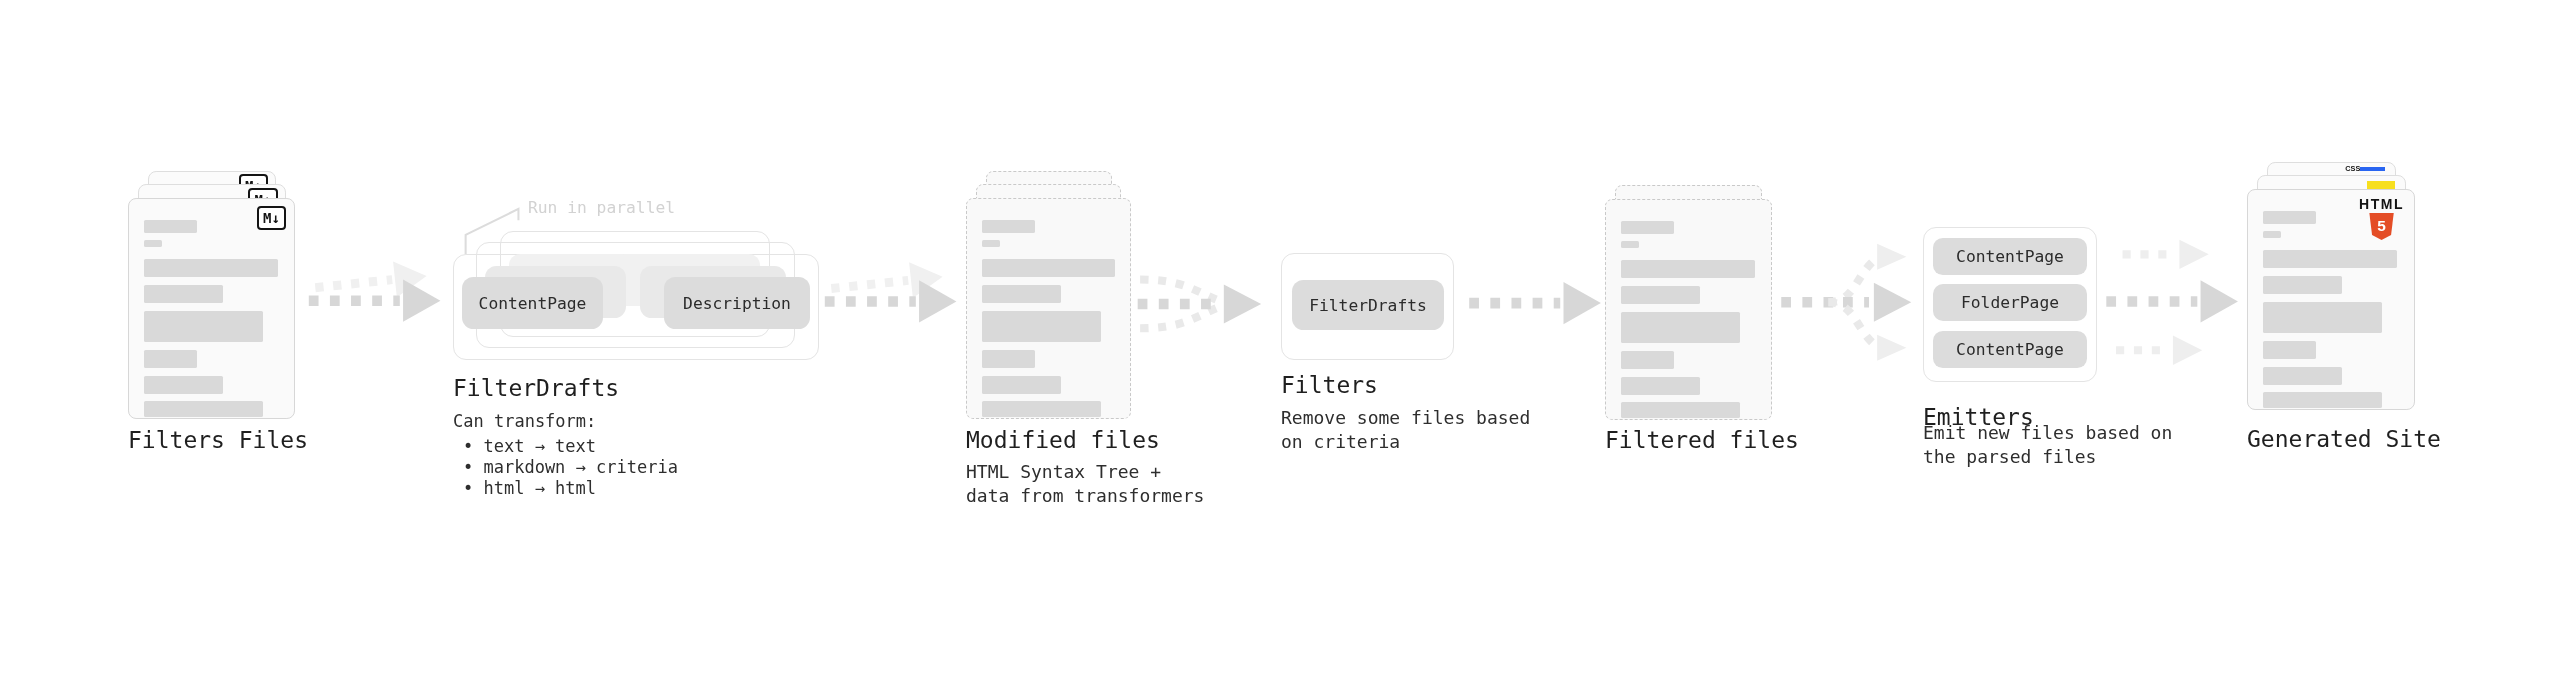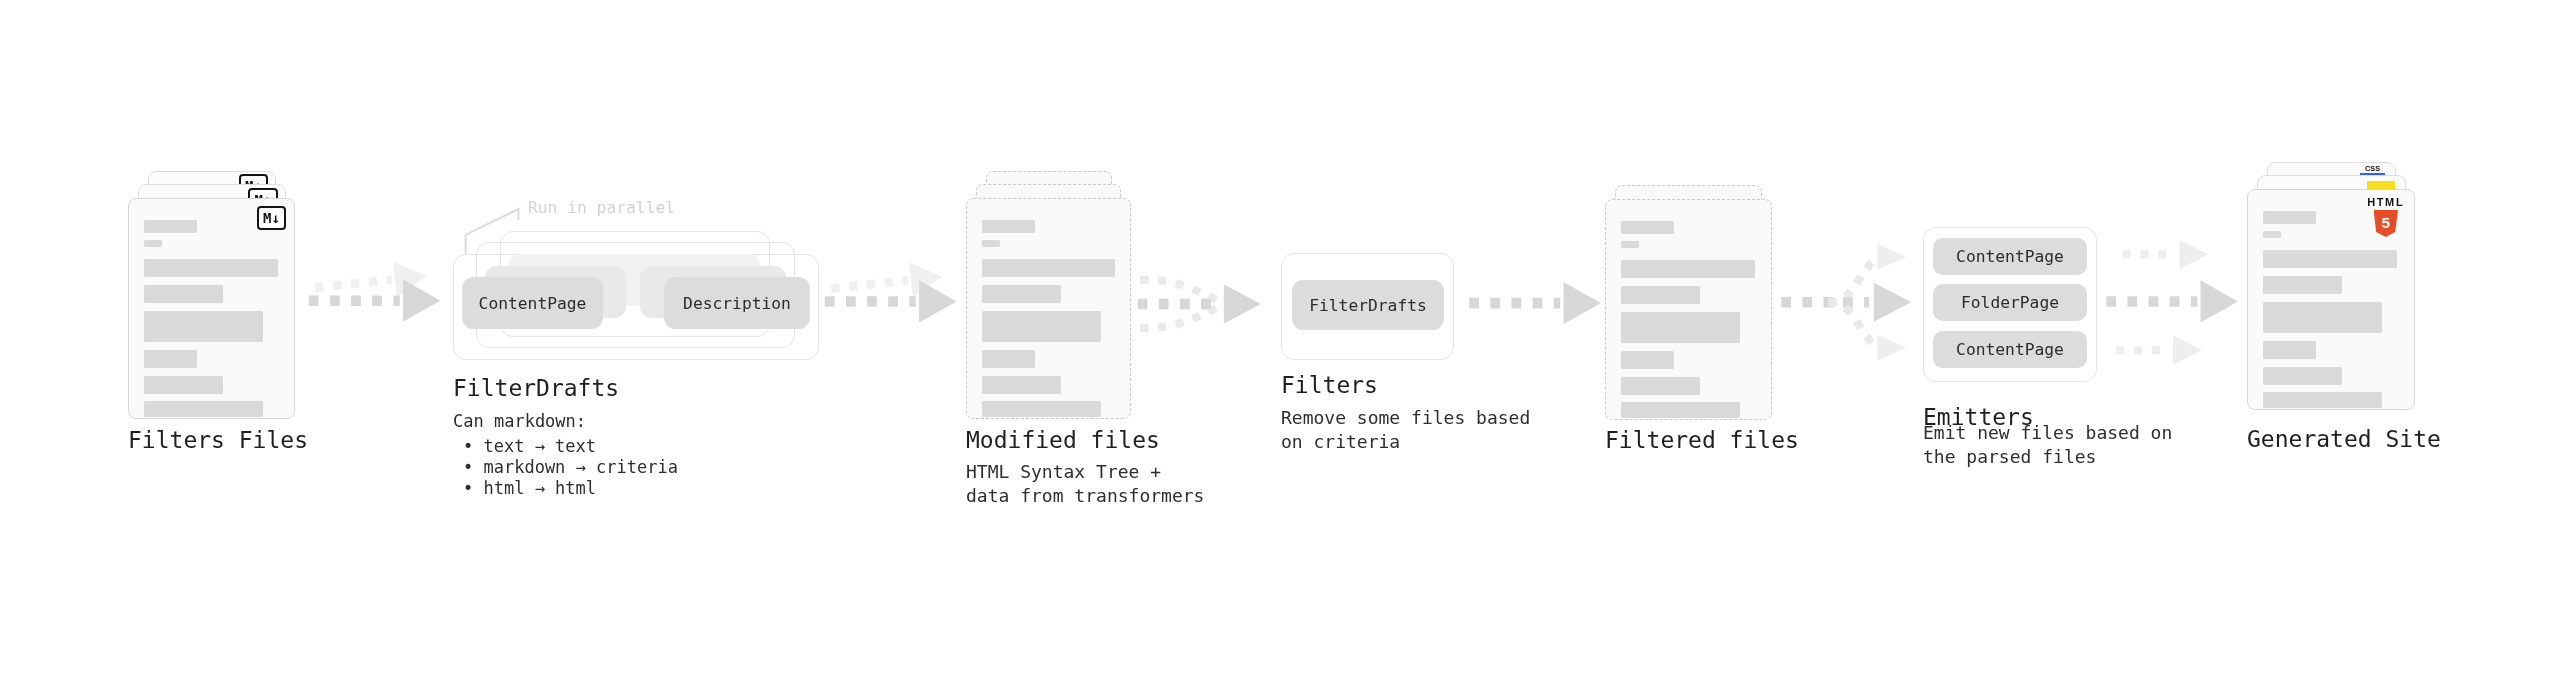--- a/index.html
+++ b/index.html
@@ -35,28 +35,28 @@
   .pill{position:absolute;background:var(--btn);border-radius:11.4px;display:flex;align-items:center;justify-content:center;
         font-size:16.3px;color:#2b2b2b;box-sizing:border-box;white-space:nowrap;}
   .pill.mid{background:var(--btn-mid);}
   .pill.back{background:var(--btn-back);}
   .annotation{position:absolute;font-size:16.3px;color:var(--faint);white-space:nowrap;}
   
   .md-badge{position:absolute;border:2.4px solid #141414;border-radius:4.1px;background:#ffffff;color:#141414;
             font-size:14px;font-weight:bold;line-height:1;padding:2.4px 4.1px 3.3px 4.1px;white-space:nowrap;}
   
   .html5{position:absolute;display:flex;flex-direction:column;align-items:center;}
-  .html5 .t{font-size:11px;font-weight:bold;letter-spacing:1.6px;color:#141414;line-height:1;margin-bottom:1.6px;
+  .html5 .t{font-size:14px;font-weight:bold;letter-spacing:1.6px;color:#141414;line-height:1;margin-bottom:1.6px;
             font-family:"Liberation Sans",sans-serif;}
   .html5 .shield{width:24.4px;height:27px;background:#e44d26;
             clip-path:polygon(0% 0%,100% 0%,89% 82%,50% 100%,11% 82%);
             display:flex;align-items:center;justify-content:center;color:#fff;font-size:15.4px;font-weight:bold;
             font-family:"Liberation Sans",sans-serif;}
   
-  .cssb{position:absolute;display:flex;flex-direction:column;align-items:center;}
+  .cssb{position:absolute;display:flex;flex-direction:row;align-items:center;}
   .cssb .t{font-size:7.3px;font-weight:bold;color:#141414;line-height:1;font-family:"Liberation Sans",sans-serif;}
   .cssb .bar{width:24.4px;height:4.1px;background:#2965f1;margin-top:0.8px;}
   
   .jsb{position:absolute;width:28px;height:10.6px;background:#f7df1e;}
   .bullets{position:absolute;font-size:17px;line-height:21px;color:var(--sub);white-space:nowrap;}
   .caption{position:absolute;font-size:17px;color:var(--sub);white-space:nowrap;}
 </style>
 </head>
 <body>
 
@@ -158,21 +158,21 @@
   <div class="obox" style="left:476px;top:242px;width:319px;height:106px;"></div>
   <div class="obox" style="left:453px;top:254px;width:366px;height:106px;"></div>
   <div class="pill back" style="left:509px;top:254px;width:141px;height:52px;z-index:1;"></div>
   <div class="pill back" style="left:614px;top:254px;width:146px;height:52px;z-index:1;"></div>
   <div class="pill mid" style="left:485px;top:266px;width:141px;height:52px;z-index:2;"></div>
   <div class="pill mid" style="left:640px;top:266px;width:146px;height:52px;z-index:2;"></div>
   <div class="pill" style="left:462px;top:277px;width:141px;height:52px;z-index:3;">ContentPage</div>
   <div class="pill" style="left:664px;top:277px;width:146px;height:52px;z-index:3;">Description</div>
   <div class="annotation" style="left:528px;top:198px;">Run in parallel</div>
   <div class="stage-label" style="left:453px;top:375px;">FilterDrafts</div>
-  <div class="caption" style="left:453px;top:411px;">Can markdown:</div>
+  <div class="caption" style="left:453px;top:411px;">Can transform:</div>
   <div class="bullets" style="left:463px;top:436px;">• text → text</div>
   <div class="bullets" style="left:463px;top:457px;">• markdown → criteria</div>
   <div class="bullets" style="left:463px;top:478px;">• html → html</div>
 
   <div class="abs" style="left:966px;top:171px;width:167px;height:248px;">
     <div class="card dashed" style="left:19.5px;top:0;width:126px;height:221px;z-index:1;"></div>
     <div class="card dashed" style="left:9.8px;top:13px;width:145px;height:221px;z-index:2;"></div>
     <div class="card dashed" style="left:0;top:27px;width:165px;height:221px;z-index:3;">
       <div class="bars">
         <i class="b b1"></i>

